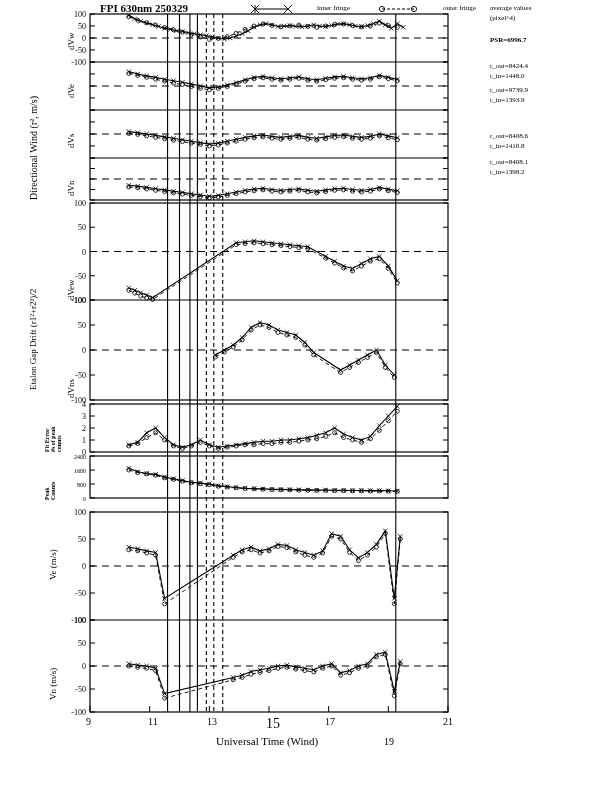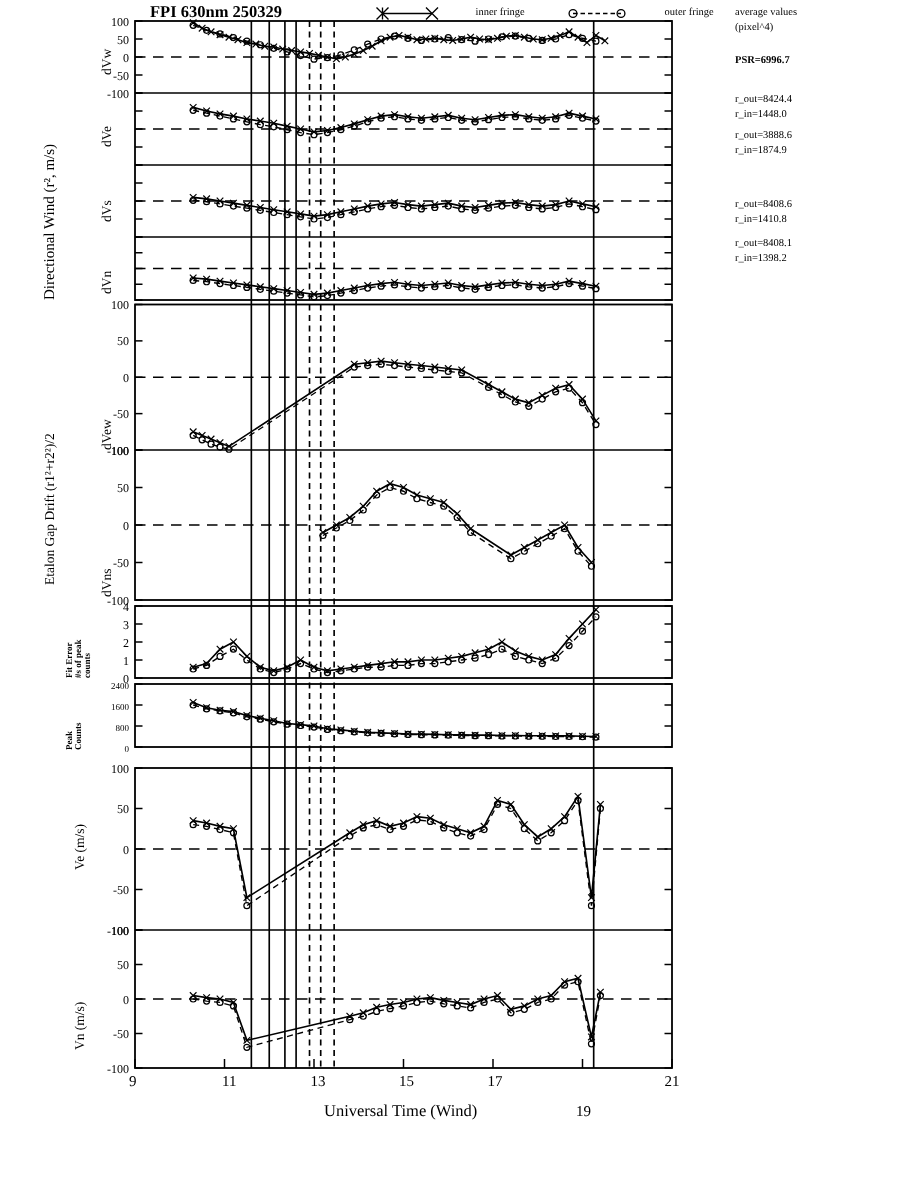--- a/index.html
+++ b/index.html
@@ -36,22 +36,22 @@
   <div class="txt small" style="left:293px;top:4px;">inner fringe</div>
   <div class="txt small" style="left:419px;top:4px;">outer fringe</div>
   <div class="txt small" style="left:466px;top:4px;">average values</div>
   <div class="txt small" style="left:466px;top:14px;">(pixel^4)</div>
 
   <div class="txt small bold" style="left:466px;top:36px;">PSR=6996.7</div>
 
   <div class="txt small" style="left:466px;top:62px;">r_out=8424.4</div>
   <div class="txt small" style="left:466px;top:72px;">r_in=1448.0</div>
 
-  <div class="txt small" style="left:466px;top:86px;">r_out=3888.6</div>
-  <div class="txt small" style="left:466px;top:96px;">r_in=1874.9</div>
+  <div class="txt small" style="left:466px;top:86px;">r_out=9739.9</div>
+  <div class="txt small" style="left:466px;top:96px;">r_in=1393.9</div>
 
   <div class="txt small" style="left:466px;top:132px;">r_out=8408.6</div>
   <div class="txt small" style="left:466px;top:142px;">r_in=1410.8</div>
 
   <div class="txt small" style="left:466px;top:158px;">r_out=8408.1</div>
   <div class="txt small" style="left:466px;top:168px;text-align:right;">r_in=1398.2</div>
 
   <div class="txt rot" style="left:28px;top:200px;font-size:10px;">Directional Wind (r², m/s)</div>
   <div class="txt rot" style="left:28px;top:390px;font-size:9px;">Etalon Gap Drift (r1²+r2²)/2</div>
 
@@ -64,21 +64,21 @@
   <div class="txt rot tiny bold" style="left:44px;top:452px;width:60px;line-height:6px;">Fit Error<br>#s of peak<br>counts</div>
   <div class="txt rot tiny bold" style="left:44px;top:500px;">Peak<br>Counts</div>
   <div class="txt rot" style="left:48px;top:580px;font-size:9px;">Ve (m/s)</div>
   <div class="txt rot" style="left:48px;top:700px;font-size:9px;">Vn (m/s)</div>
 
   <div class="txt" style="left:216px;top:735px;font-size:11px;">Universal Time (Wind)</div>
 
   <div class="txt" style="left:86px;top:716px;font-size:10px;">9</div>
   <div class="txt" style="left:148px;top:716px;font-size:10px;">11</div>
   <div class="txt" style="left:207px;top:716px;font-size:10px;">13</div>
-  <div class="txt" style="left:266px;top:716px;font-size:10px;">15</div>
+  <div class="txt" style="left:266px;top:716px;font-size:14px;">15</div>
   <div class="txt" style="left:325px;top:716px;font-size:10px;">17</div>
   <div class="txt" style="left:384px;top:736px;font-size:10px;">19</div>
   <div class="txt" style="left:443px;top:716px;font-size:10px;">21</div>
 
   <svg id="plot" width="612" height="792">
       <rect x="90" y="14" width="358" height="186" fill="none" stroke="#000" stroke-width="1.2"></rect>
       <rect x="90" y="203" width="358" height="197" fill="none" stroke="#000" stroke-width="1.2"></rect>
       <rect x="90" y="404" width="358" height="48" fill="none" stroke="#000" stroke-width="1.2"></rect>
       <rect x="90" y="456" width="358" height="42" fill="none" stroke="#000" stroke-width="1.2"></rect>
       <rect x="90" y="512" width="358" height="200" fill="none" stroke="#000" stroke-width="1.2"></rect>

